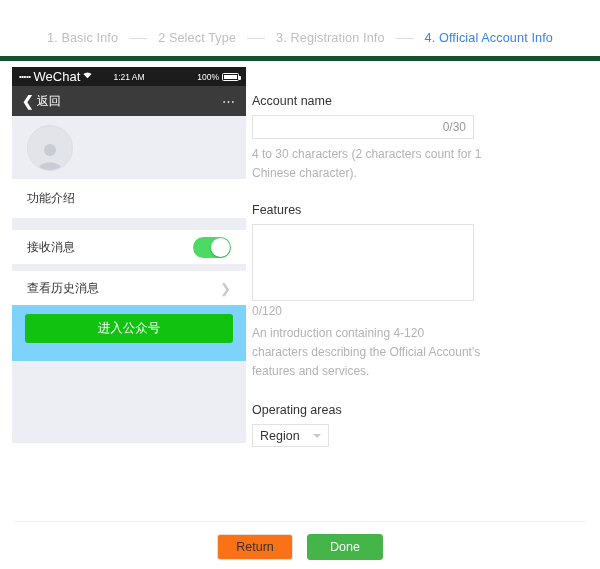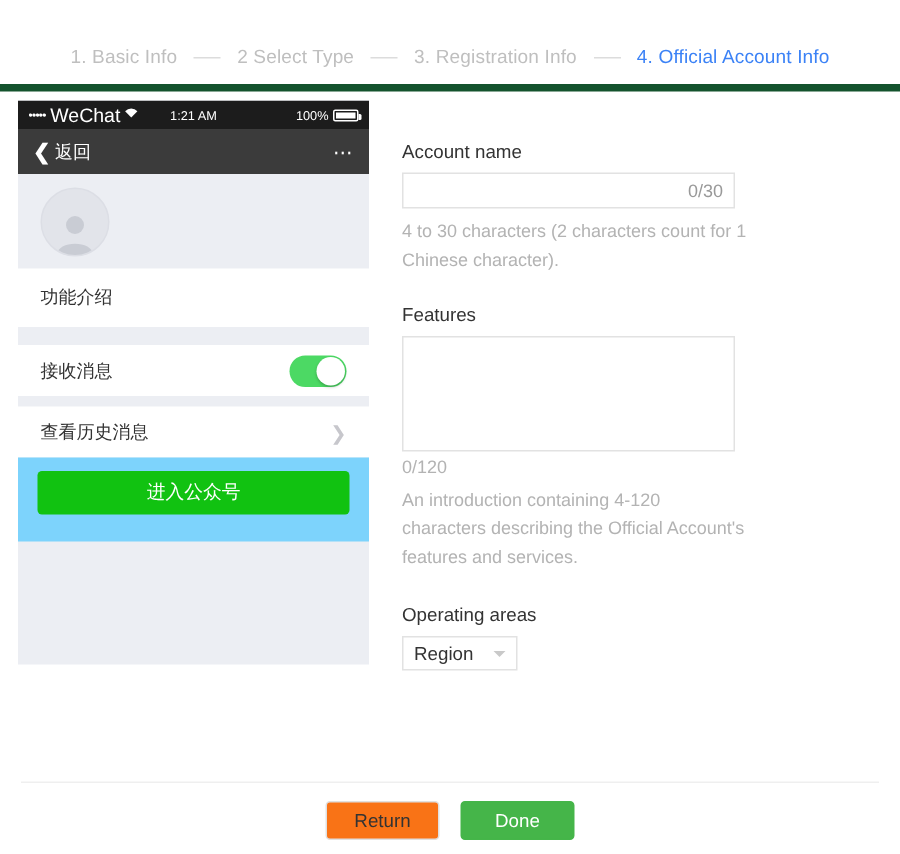--- a/index.html
+++ b/index.html
@@ -160,21 +160,21 @@
     background: #11c211;
     border-radius: 3px;
     color: #ffffff;
     font-size: 12.5px;
     display: flex;
     align-items: center;
     justify-content: center;
   }
 
   
-  .form { position: absolute; left: 268px; top: 94px; width: 232px; }
+  .form { position: absolute; left: 252px; top: 94px; width: 232px; }
 
   .field-label {
     font-size: 12.5px;
     color: #333333;
     margin-bottom: 7px;
   }
   .text-input {
     width: 222px;
     height: 24px;
     border: 1px solid #e2e2e2;

